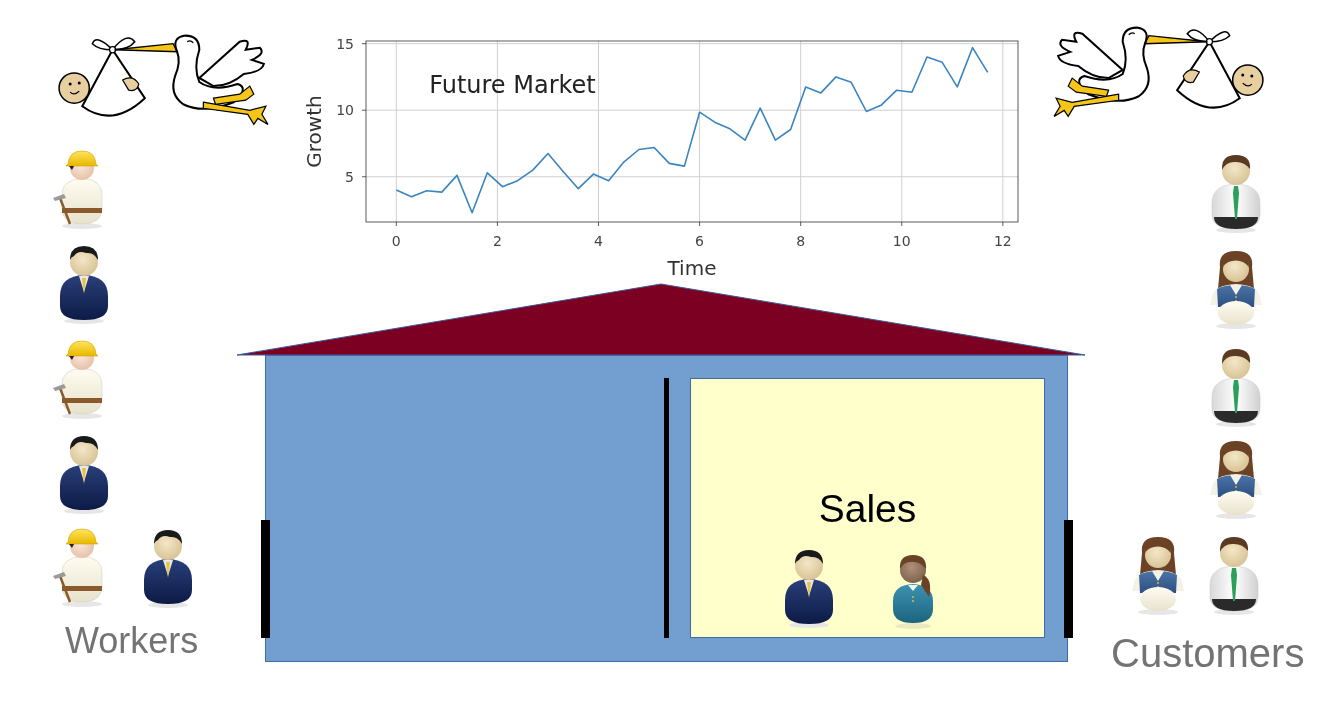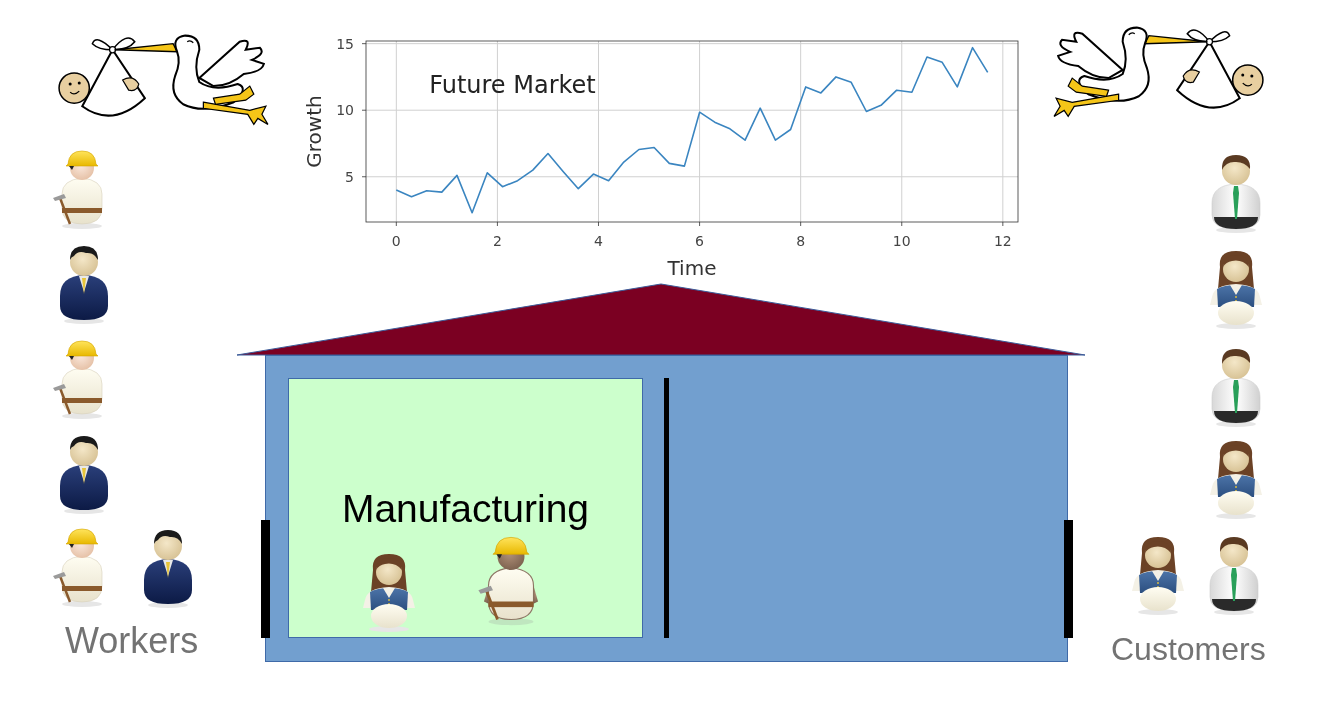--- a/index.html
+++ b/index.html
@@ -253,43 +253,43 @@
   <div class="abs" style="left:1126px; top:530px; width:64px; height:86px;">
       <svg width="64" height="86">
         <use href="#sym-woman"></use>
       </svg>
     </div>
   <div class="abs" style="left:1202px; top:528px; width:64px; height:90px;">
       <svg width="64" height="90">
         <use href="#sym-man-green"></use>
       </svg>
     </div>
-  <div class="label" style="left:1111px; top:631px; font-size:32px;">Customers</div>
+  <div class="label" style="left:1111px; top:631px; font-size:40px;">Customers</div>
 </div>
 
 <div class="abs" style="left:0; top:0; width:1320px; height:709px; pointer-events:none;">
 
   <svg class="abs" style="left:0; top:0;" width="1320" height="709">
     <polygon points="237,355 661,284 1085,355" fill="#7b0022" stroke="#3b5c9a" stroke-width="1"></polygon>
   </svg>
 
   <div class="abs" style="left:265px; top:355px; width:803px; height:307px; background:#729fcf; border:1px solid #3f6aa8; box-sizing:border-box;"></div>
 
   <div class="abs" style="left:261px; top:520px; width:9px; height:118px; background:#000;"></div>
   <div class="abs" style="left:1064px; top:520px; width:9px; height:118px; background:#000;"></div>
 
   <div class="abs" style="left:664px; top:378px; width:5px; height:260px; background:#000;"></div>
 
-  <div class="abs" style="left:288px; top:378px; width:355px; height:260px; background:#ccffcc; border:1px solid #3f6aa8; box-sizing:border-box;">
-    <div class="room-title" style="top:108px;">Manufacturing</div>
-    <div class="abs" style="left:68px; top:168px; width:64px; height:86px;">
-        <svg width="64" height="86">
-          <use href="#sym-woman"></use>
+
+  <div class="abs" style="left:690px; top:378px; width:355px; height:260px; background:#ffffcc; border:1px solid #3f6aa8; box-sizing:border-box;">
+    <div class="room-title" style="top:108px;">Sales</div>
+    <div class="abs" style="left:86px; top:162px; width:64px; height:90px;">
+        <svg width="64" height="90">
+          <use href="#sym-businessman"></use>
         </svg>
       </div>
-    <div class="abs" style="left:186px; top:152px; width:72px; height:96px;">
-        <svg width="72" height="96" viewBox="0 0 64 84">
-          <use href="#sym-worker-dark"></use>
+    <div class="abs" style="left:190px; top:166px; width:64px; height:84px;">
+        <svg width="64" height="84">
+          <use href="#sym-woman-teal"></use>
         </svg>
       </div>
   </div>
-
 </div>
 
 </body></html>

